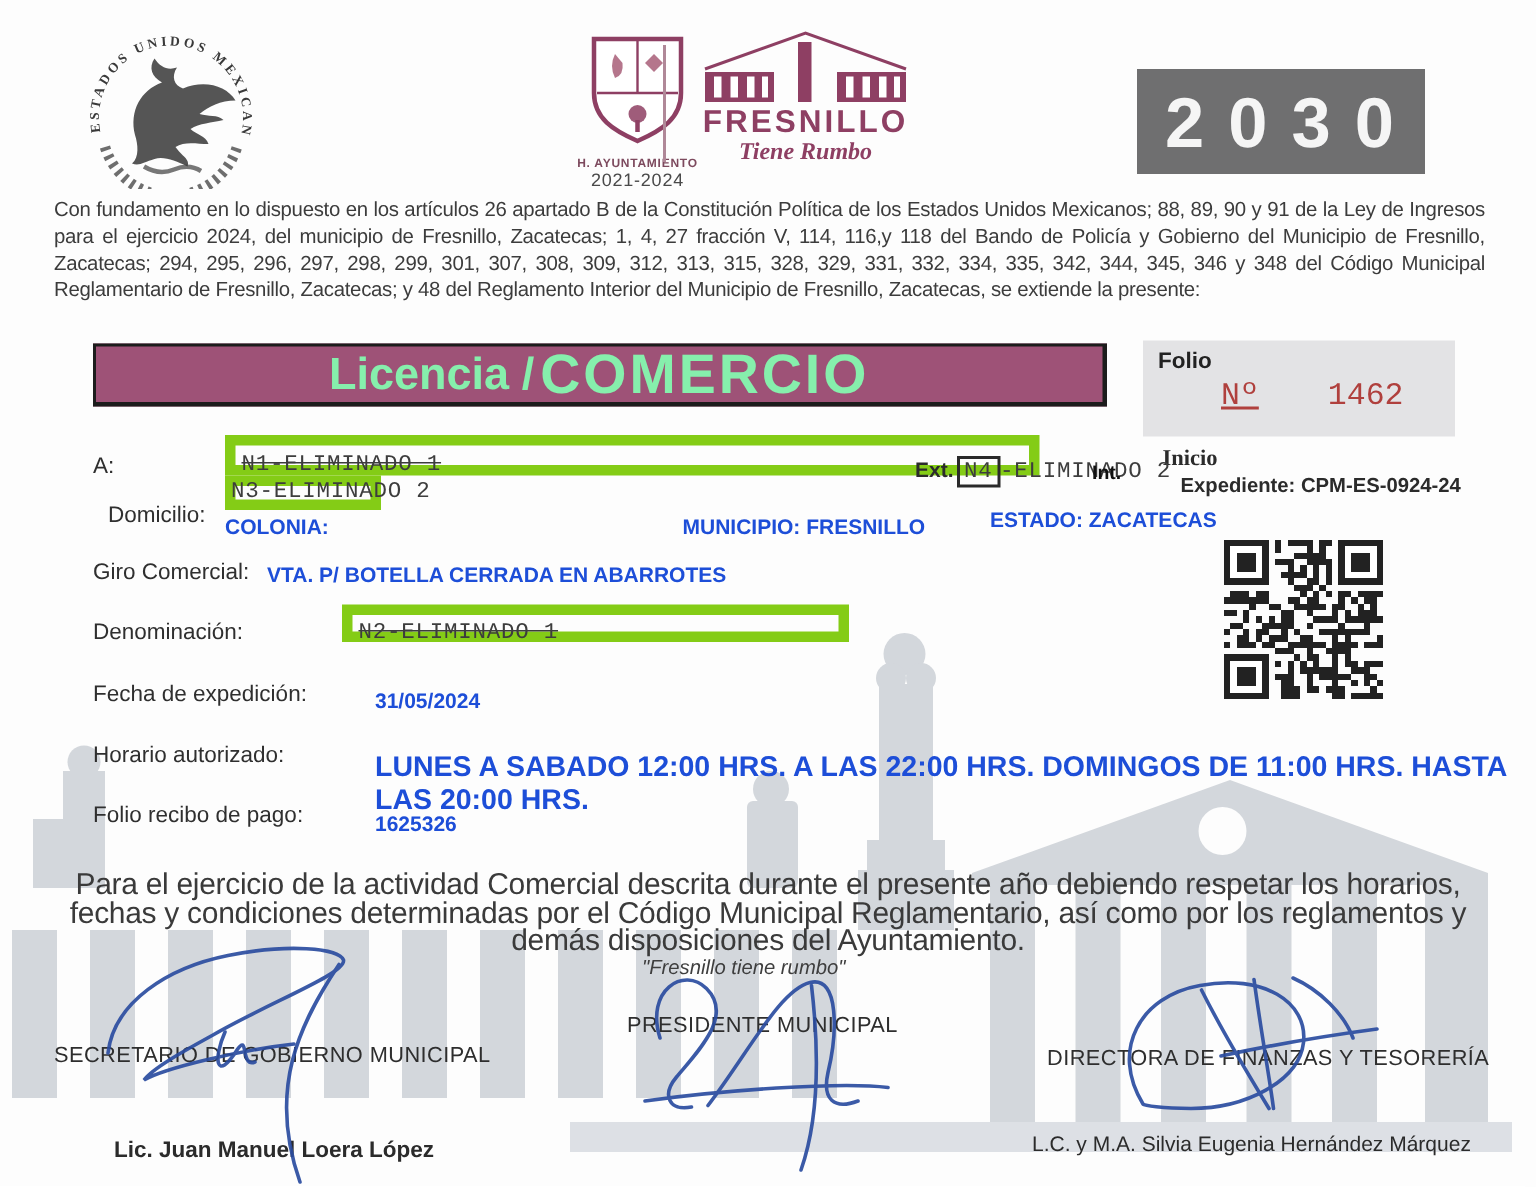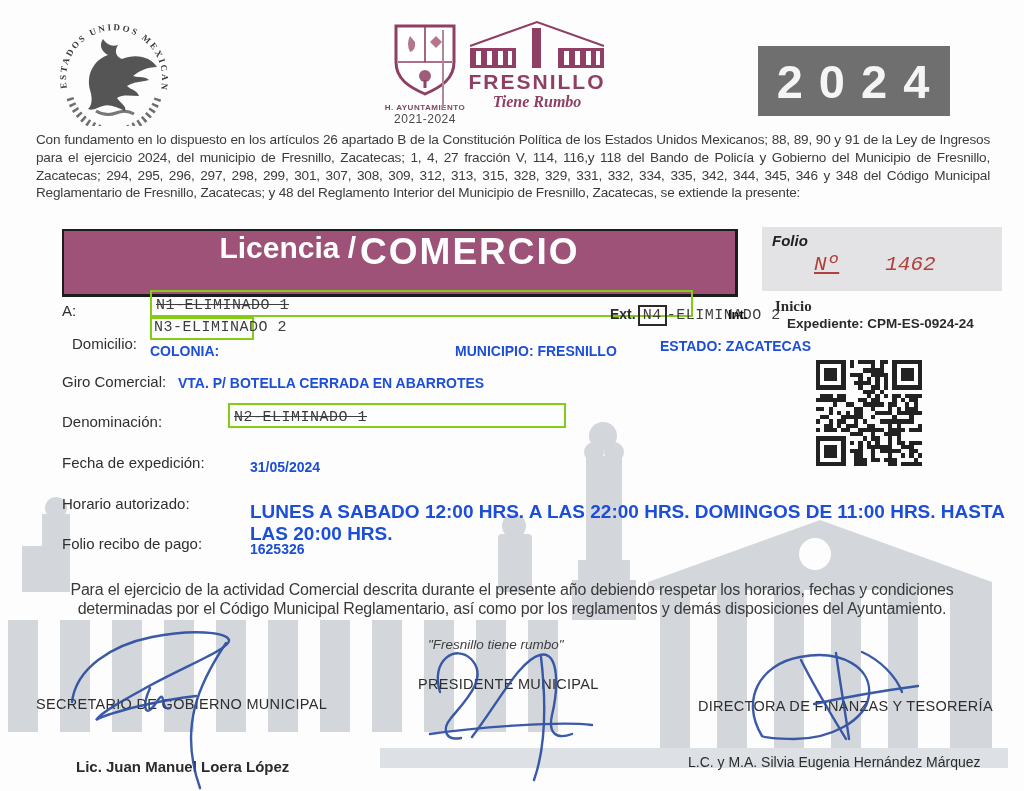--- a/index.html
+++ b/index.html
@@ -31,44 +31,44 @@
   }
 
   
   .legal {
     left:36px; top:131px; width:954px; font-size:13.6px; line-height:17.8px;
     text-align:justify; color:#3c3c3c; letter-spacing:-0.2px;
   }
 
   
   .banner {
-    left:62px; top:229px; width:676px; height:68px;
+    left:62px; top:229px; width:676px; height:42px;
     background:var(--banner,#9e5277);
     border:2px solid #1c1c1c; border-bottom-width:3px; border-right-width:3px;
-    display:flex; justify-content:center; gap:4px; color:#ffffff;
+    display:flex; align-items:center; justify-content:center; gap:4px; color:#86efac;
   }
   .banner-reg { font-size:30px; font-weight:bold; }
   .banner-big { font-size:37px; font-weight:bold; letter-spacing:2px; }
   .folio-box {
-    left:762px; top:227px; width:240px; height:64px;
-    background:var(--folio-box-bg,#e3e3e5); padding:5px 10px;font-style:italic;
+    left:762px; top:227px; width:208px; height:64px;
+    background:var(--folio-box-bg,#e3e3e5); padding:5px 10px;
   }
   .folio-label { font-size:15px; font-weight:bold; color:#222; }
   .folio-stamp { display:flex; gap:46px; margin:4px 0 0 42px;
     font-family:"Liberation Mono", monospace; font-size:21px;
     color:var(--stamp-red,#b0403d); }
   .inicio-label { left:775px; top:298px; font-size:15px; font-weight:bold;font-family:Liberation Serif, serif; }
   .expediente { left:787px; top:316px; font-size:13.5px; font-weight:bold; }
 
   
   .lbl { font-size:15px; color:#2f2f2f; }
   .valb { font-weight:bold; font-size:14px; color:#1d4ed8; }
   .mono { font-family:"Liberation Mono", monospace; font-size:15px; color:#3d3d3d; letter-spacing:.5px; white-space:nowrap; }
   .struck { text-decoration:line-through; }
-  .fieldbox { border:2px solid #84cc16; background:transparent; }
+  .fieldbox { border:7px solid #84cc16; background:transparent; }
   .n1-box { left:150px; top:290px; width:543px; height:27px; padding:3px 4px; }
   .n3-box { left:150px; top:317px; width:104px; height:23px; }
   .n3-text { left:154px; top:319px; }
   .ext-row { left:570px; top:305px; }
   .ext-label { font-size:14px; font-weight:bold;margin-left:40px; }
   .n4-box { border:2px solid #2a2a2a; padding:0 3px; margin:0 0 0 2px; }
   .int-label { left:84px; top:1px; font-size:13px; font-weight:bold; color:#111; }
   .dom-label { left:72px; top:335px; }
   .colonia { left:150px; top:343px; }
   .municipio { left:455px; top:343px; }
@@ -83,21 +83,21 @@
   .hor-value { left:250px; top:501px; font-size:19px; }
   .fpago-label { left:62px; top:535px; }
   .fpago-value { left:250px; top:541px; }
 
   
   .qr { left:816px; top:360px; width:106px; height:106px; }
 
   
   .footer-text {
     left:40px; top:581px; width:944px; text-align:center;
-    font-size:16px; line-height:18.5px; color:#3a3a3a; letter-spacing:-0.2px;
+    font-size:20px; line-height:18.5px; color:#3a3a3a; letter-spacing:-0.2px;
   }
 
   
   .sig-title { font-size:14.5px; color:#2e2e2e; letter-spacing:.3px; }
   .sig-name { font-size:15px; font-weight:bold; color:#2b2b2b;margin-top:20px; }
   .quote { left:428px; top:637px; font-size:13.5px; font-style:italic; color:#3e3e3e; }
   .t-left { left:36px; top:696px; }
   .n-left { left:76px; top:738px; }
   .t-center { left:418px; top:676px; }
   .n-center { left:398px; top:731px; font-weight:normal; font-size:14px; }
@@ -197,21 +197,21 @@
         <rect x="102" y="31" width="5" height="14"></rect>
           <rect x="113" y="31" width="5" height="14"></rect>
           <rect x="124" y="31" width="5" height="14"></rect>
           <rect x="134" y="31" width="4" height="14"></rect>
       </g>
     </svg>
     <div class="fres-name">FRESNILLO</div>
     <div class="fres-slogan">Tiene Rumbo</div>
   </div>
 
-  <div class="abs year-badge z2">2024</div>
+  <div class="abs year-badge z2">2030</div>
 
   <div class="abs legal z2">Con fundamento en lo dispuesto en los artículos 26 apartado B de la Constitución Política de los Estados Unidos Mexicanos; 88, 89, 90 y 91 de la Ley de Ingresos para el ejercicio 2024, del municipio de Fresnillo, Zacatecas; 1, 4, 27 fracción V, 114, 116,y 118 del Bando de Policía y Gobierno del Municipio de Fresnillo, Zacatecas; 294, 295, 296, 297, 298, 299, 301, 307, 308, 309, 312, 313, 315, 328, 329, 331, 332, 334, 335, 342, 344, 345, 346 y 348 del Código Municipal Reglamentario de Fresnillo, Zacatecas; y 48 del Reglamento Interior del Municipio de Fresnillo, Zacatecas, se extiende la presente:</div>
 
   <div class="abs banner z2">
     <span class="banner-reg">Licencia /</span>
     <span class="banner-big">COMERCIO</span>
   </div>
 
   <div class="abs folio-box z2">
     <div class="folio-label">Folio</div>

